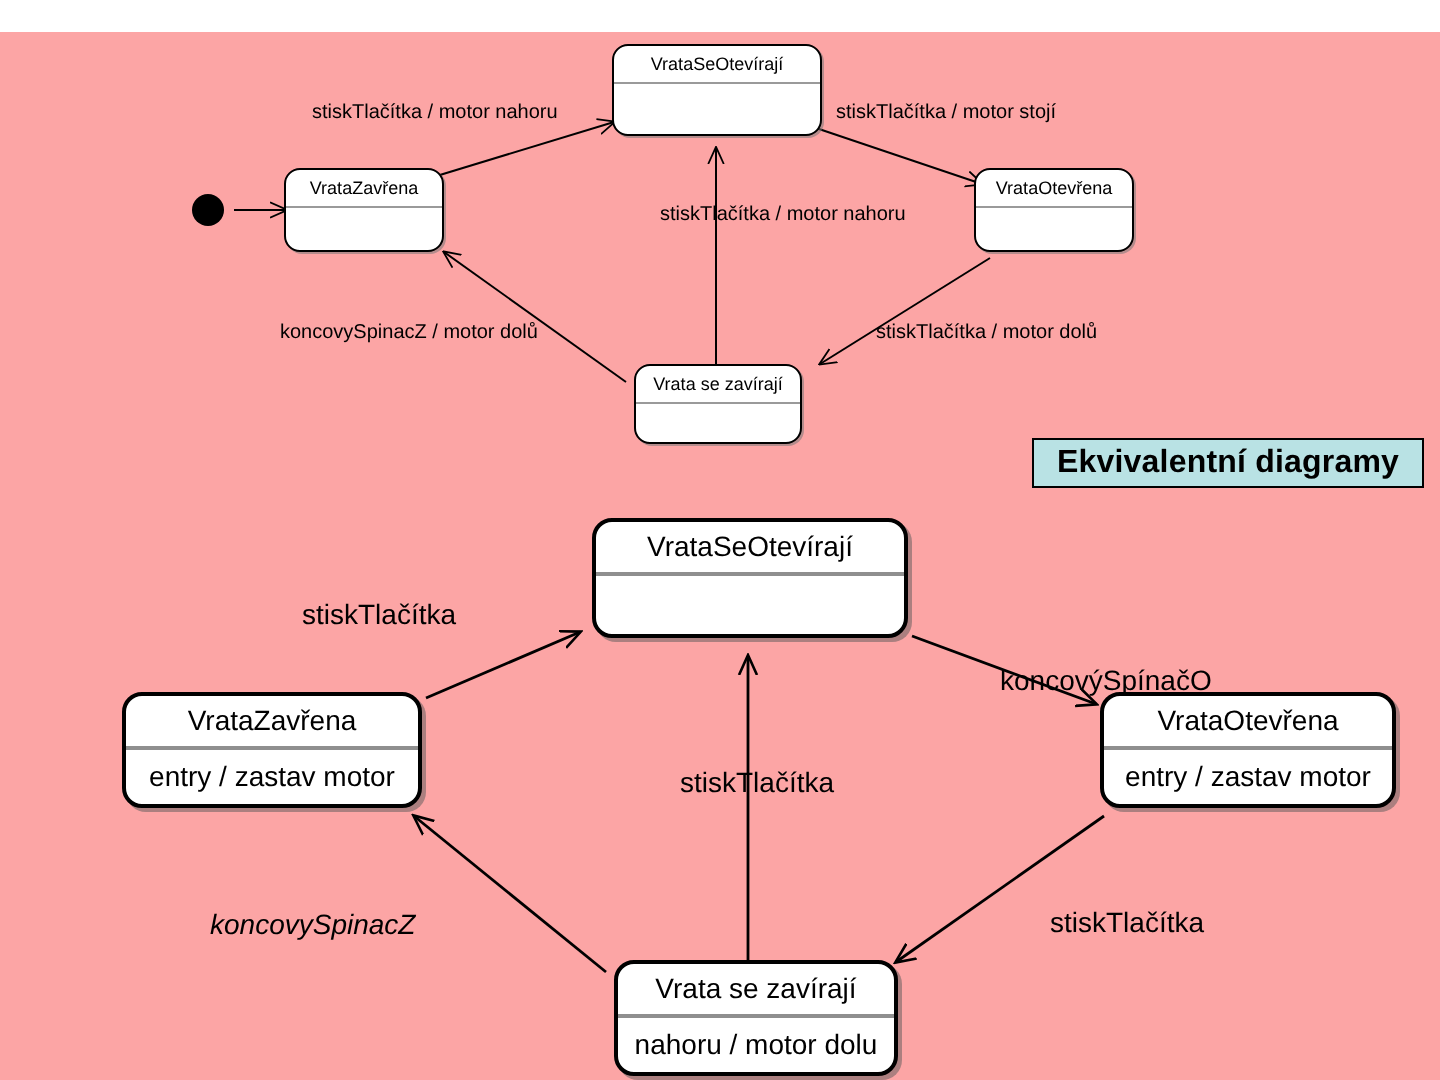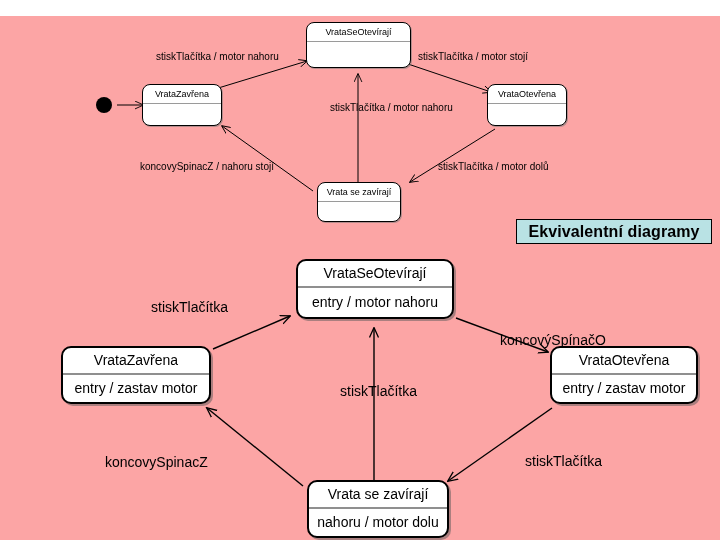--- a/index.html
+++ b/index.html
@@ -184,21 +184,21 @@
       <div class="divider"></div>
       <div class="body"></div>
     </div>
 
     <div class="label" style="left:156px; top:35px;">stiskTlačítka / motor nahoru</div>
 
     <div class="label" style="left:418px; top:35px;">stiskTlačítka / motor stojí</div>
 
     <div class="label" style="left:330px; top:86px;">stiskTlačítka / motor nahoru</div>
 
-    <div class="label" style="left:140px; top:145px;">koncovySpinacZ / nahoru stojí</div>
+    <div class="label" style="left:140px; top:145px;">koncovySpinacZ / motor dolů</div>
 
     <div class="label" style="left:438px; top:145px;">stiskTlačítka / motor dolů</div>
   </div>
 
   <div class="banner" style="left:516px; top:203px; width:196px; height:25px;">
     <span>Ekvivalentní diagramy</span>
   </div>
 
   <div class="d2">
 
@@ -216,21 +216,20 @@
       <line x1="552" y1="392" x2="448" y2="465" stroke="#000" stroke-width="1.4" marker-end="url(#ah2)"></line>
 
       <line x1="303" y1="470" x2="207" y2="392" stroke="#000" stroke-width="1.4" marker-end="url(#ah2)"></line>
 
       <line x1="374" y1="466" x2="374" y2="312" stroke="#000" stroke-width="1.4" marker-end="url(#ah2)"></line>
     </svg>
 
     <div class="state" style="left:296px; top:243px; width:158px; height:60px;">
       <div class="name">VrataSeOtevírají</div>
       <div class="divider"></div>
-      <div class="body">entry / motor nahoru</div>
     </div>
 
     <div class="state" style="left:61px; top:330px; width:150px; height:58px;">
       <div class="name">VrataZavřena</div>
       <div class="divider"></div>
       <div class="body">entry / zastav motor</div>
     </div>
 
     <div class="state" style="left:550px; top:330px; width:148px; height:58px;">
       <div class="name">VrataOtevřena</div>
@@ -243,18 +242,18 @@
       <div class="divider"></div>
       <div class="body">nahoru / motor dolu</div>
     </div>
 
     <div class="label" style="left:151px; top:283px;">stiskTlačítka</div>
 
     <div class="label" style="left:500px; top:281px;margin-top:35px;">koncovýSpínačO</div>
 
     <div class="label" style="left:340px; top:367px;">stiskTlačítka</div>
 
-    <div class="label" style="left:105px; top:438px;">koncovySpinacZ</div>
+    <div class="label" style="left:105px; top:438px;font-style:italic;">koncovySpinacZ</div>
 
     <div class="label" style="left:525px; top:437px;">stiskTlačítka</div>
   </div>
 
 </div>
 
 </body></html>

